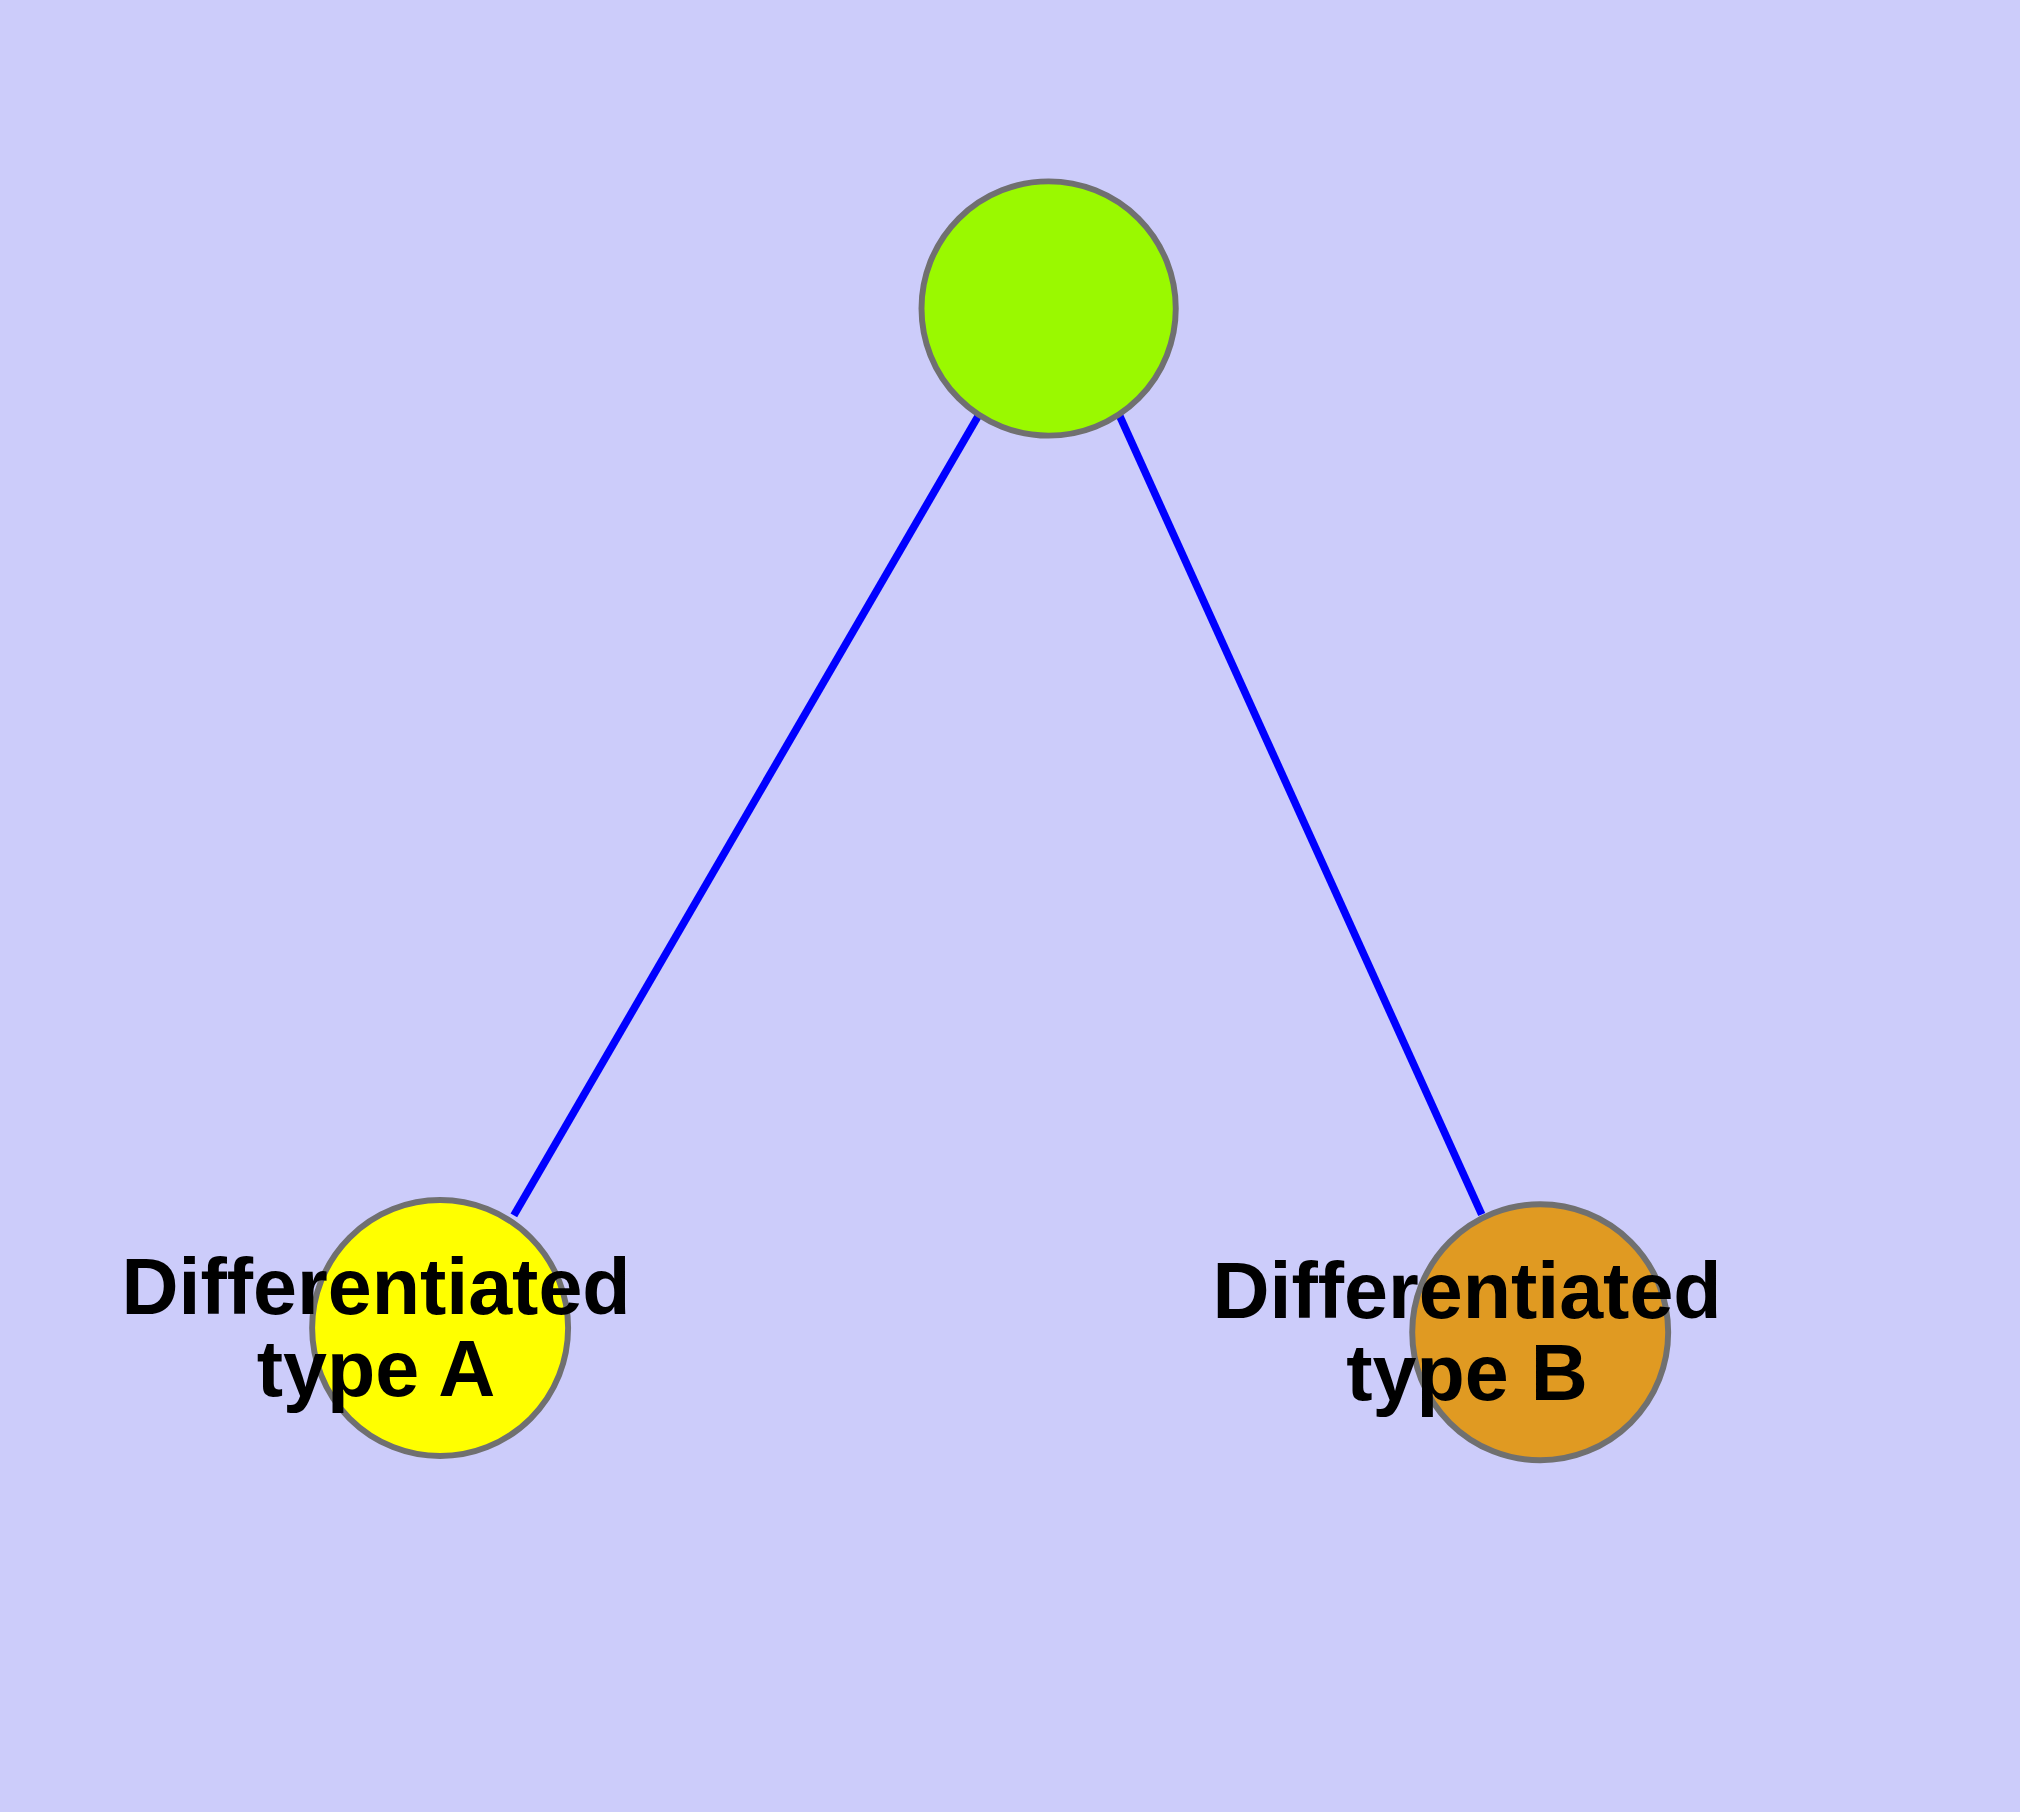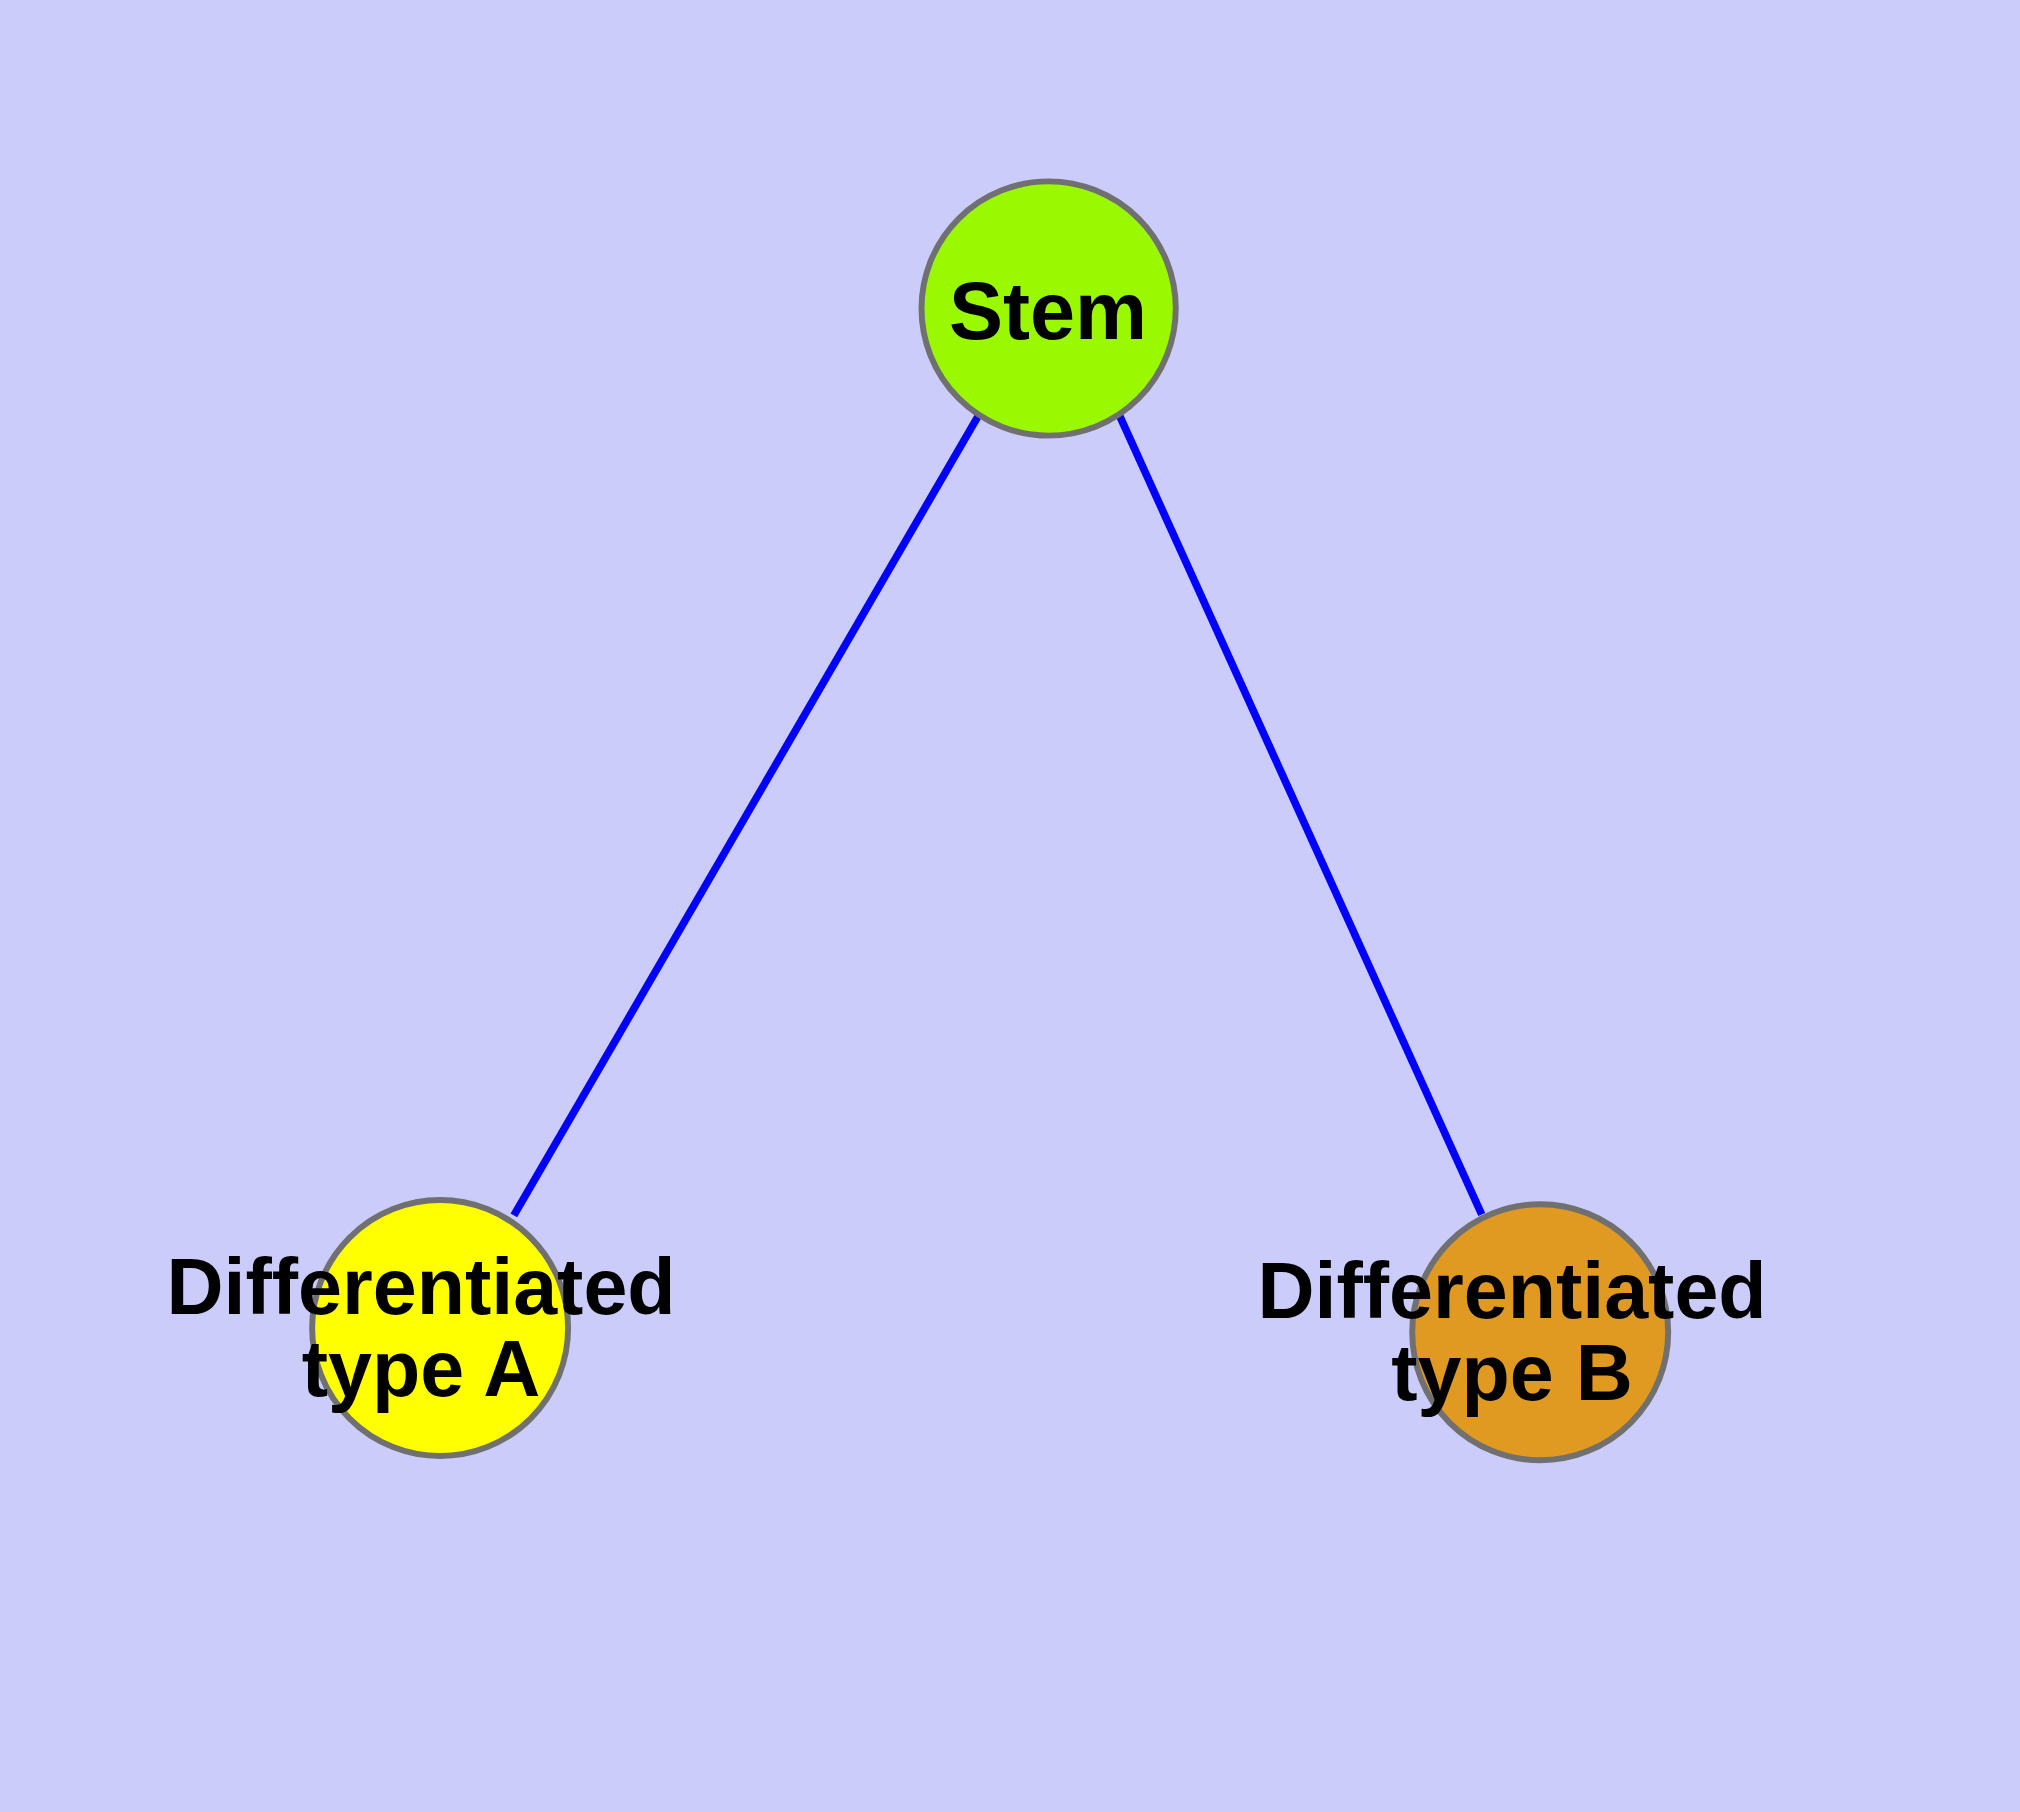--- a/index.html
+++ b/index.html
@@ -31,40 +31,38 @@
     white-space: pre;
     text-align: center;
     pointer-events: none;
     transform: translate(-50%, -50%);
   }
   .label-stem {
     font-size: 81px;
   }
   .label-diff {
     font-size: 79px;
-    margin-left: 45px;
   }
 </style>
 </head>
 <body>
 
 <div id="canvas" style="background: rgb(204, 204, 250);">
 
   <svg id="graph-svg" viewBox="0 0 2384 2138">
     <g>
       <line class="graph-edge" stroke-linecap="butt" x1="1155" y1="489" x2="606" y2="1434" stroke="#0000ff" stroke-width="9"></line>
       <line class="graph-edge" stroke-linecap="butt" x1="1320" y1="489" x2="1748" y2="1433" stroke="#0000ff" stroke-width="9"></line>
     </g>
     <g>
       <circle class="graph-node" cx="1237" cy="364" r="150" fill="#9af900" stroke="#707070" stroke-width="7"></circle>
       <circle class="graph-node" cx="519" cy="1567" r="151" fill="#ffff00" stroke="#707070" stroke-width="7"></circle>
       <circle class="graph-node" cx="1817" cy="1572" r="151" fill="#e09a22" stroke="#707070" stroke-width="7"></circle>
     </g>
   </svg>
 
-  <div class="node-label label-stem" style="left: 1048px; top: 311px; font-size: 81px;">Stem</div>
   <div class="node-label label-diff" style="left: 376px; top: 1328px; font-size: 79px;">Differentiated
 type A</div>
   <div class="node-label label-diff" style="left: 1467px; top: 1332px; font-size: 79px;">Differentiated
 type B</div>
 
 </div>
 
 
 </body></html>

